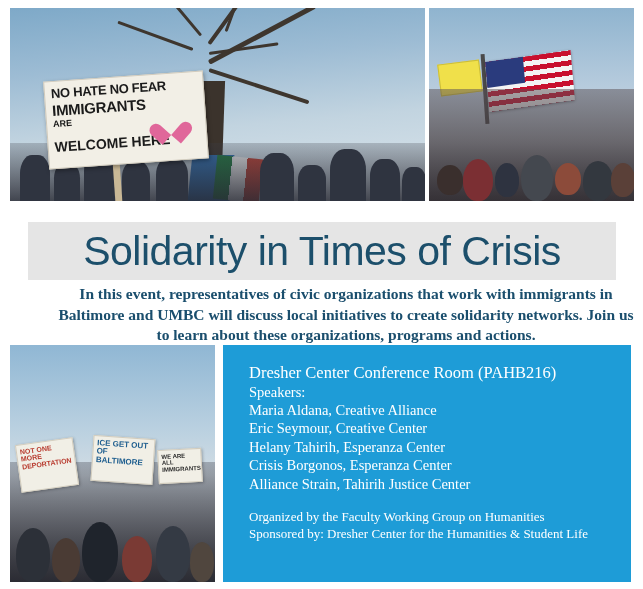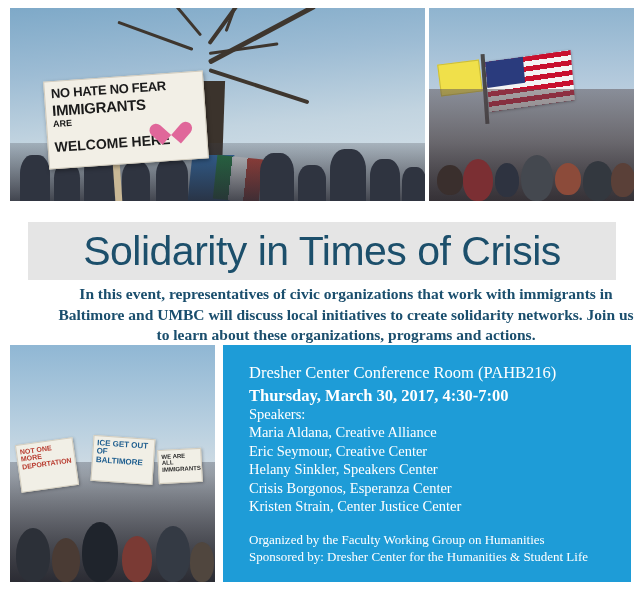--- a/index.html
+++ b/index.html
@@ -403,28 +403,27 @@
     <div class="head" style="left:6px;   bottom:0;  width:34px; height:54px; background:#2c3038;"></div>
     <div class="head" style="left:42px;  bottom:0;  width:28px; height:44px; background:#4a3b34;"></div>
     <div class="head" style="left:72px;  bottom:0;  width:36px; height:60px; background:#1f242c;"></div>
     <div class="head" style="left:112px; bottom:0;  width:30px; height:46px; background:#7a3a34;"></div>
     <div class="head" style="left:146px; bottom:0;  width:34px; height:56px; background:#343a44;"></div>
     <div class="head" style="left:180px; bottom:0;  width:24px; height:40px; background:#50463e;"></div>
   </div>
 
   <div class="info-box">
     <div class="info-venue">Dresher Center Conference Room (PAHB216)</div>
-    <div class="info-datetime">Thursday, March 30, 2017, 4:30-7:00</div>
 
     <div class="speakers-label">Speakers:</div>
     <div class="speaker">Maria Aldana, Creative Alliance</div>
     <div class="speaker">Eric Seymour, Creative Center</div>
-    <div class="speaker">Helany Sinkler, Speakers Center</div>
+    <div class="speaker">Helany Tahirih, Esperanza Center</div>
     <div class="speaker">Crisis Borgonos, Esperanza Center</div>
-    <div class="speaker">Kristen Strain, Center Justice Center</div>
+    <div class="speaker">Alliance Strain, Tahirih Justice Center</div>
 
     <div class="organizers">
       <div>Organized by the Faculty Working Group on Humanities</div>
       <div>Sponsored by: Dresher Center for the Humanities &amp; Student Life</div>
     </div>
   </div>
 
 </div>
 
 </body></html>

